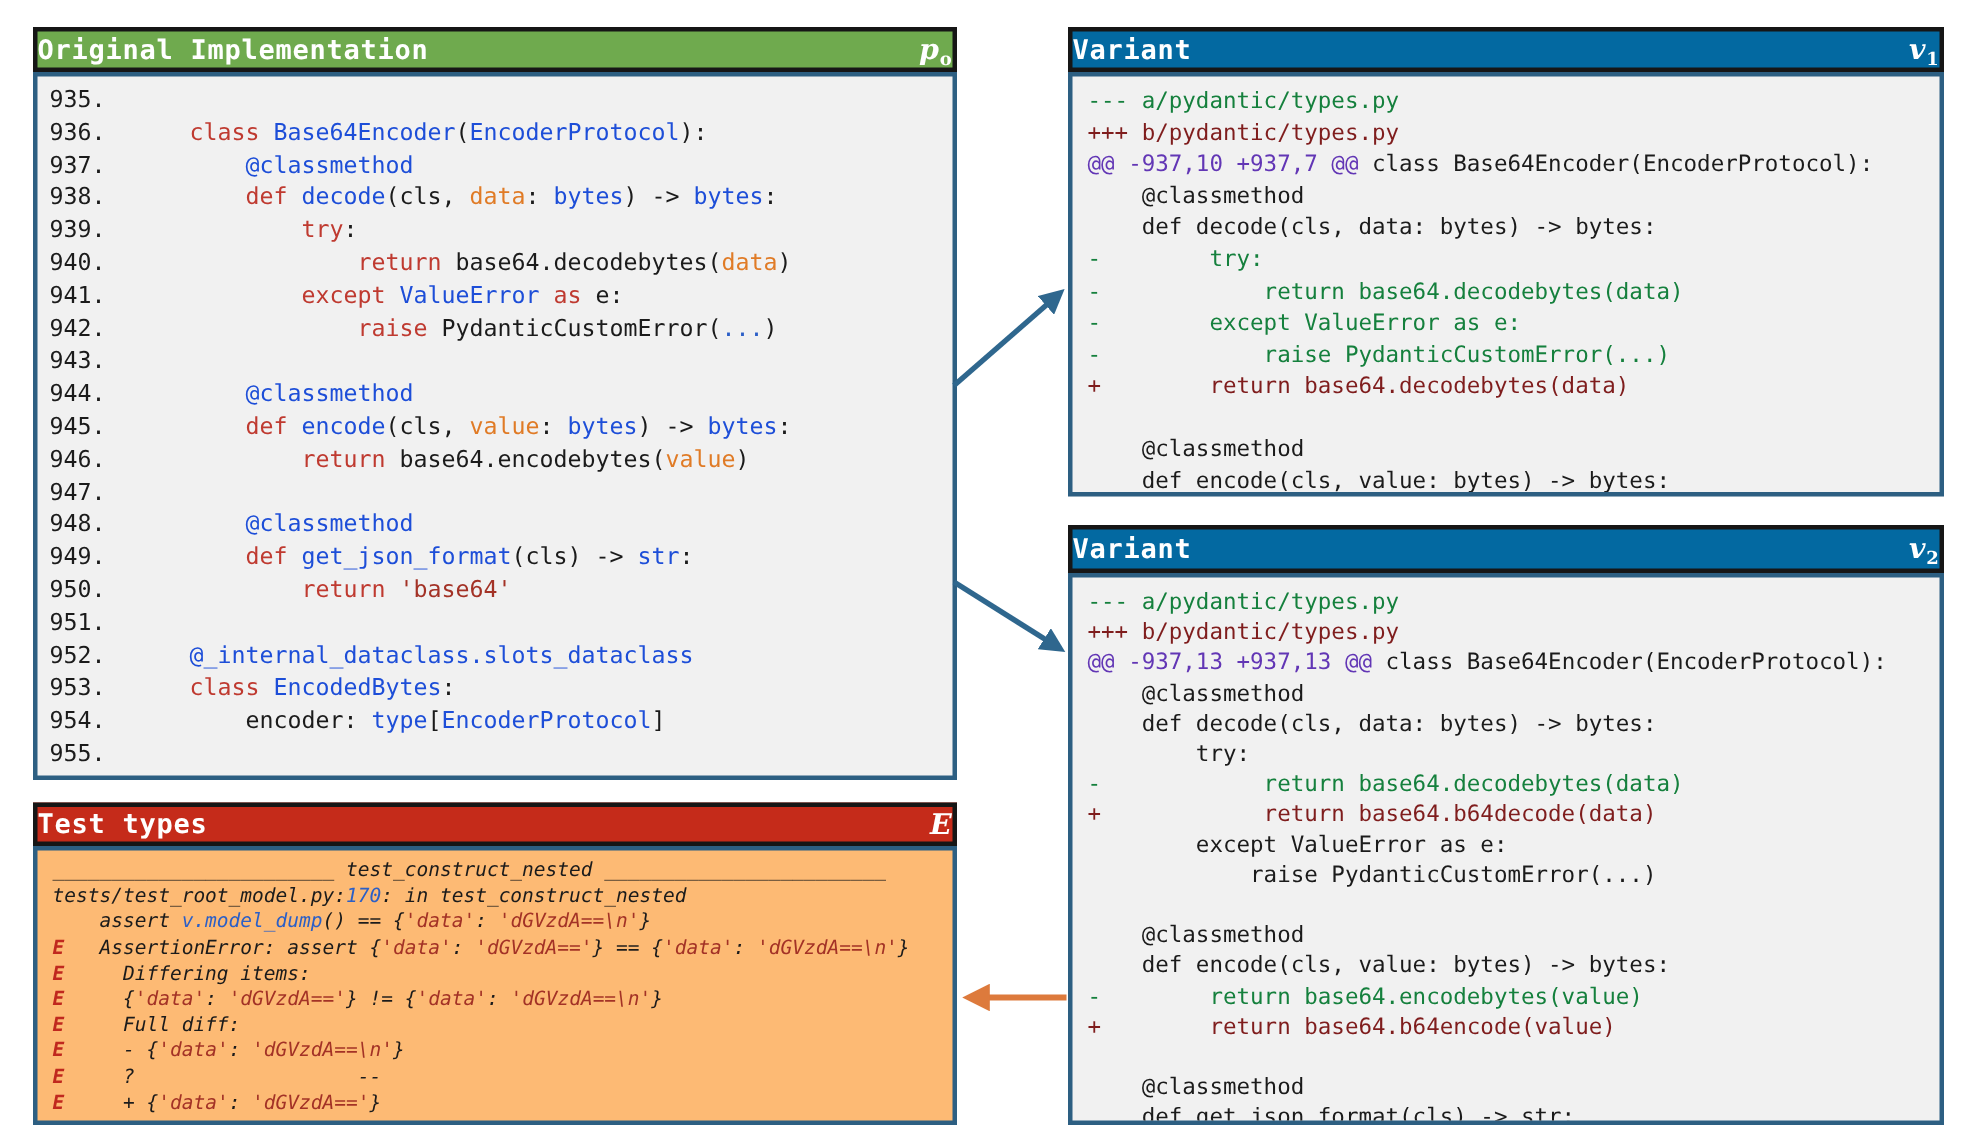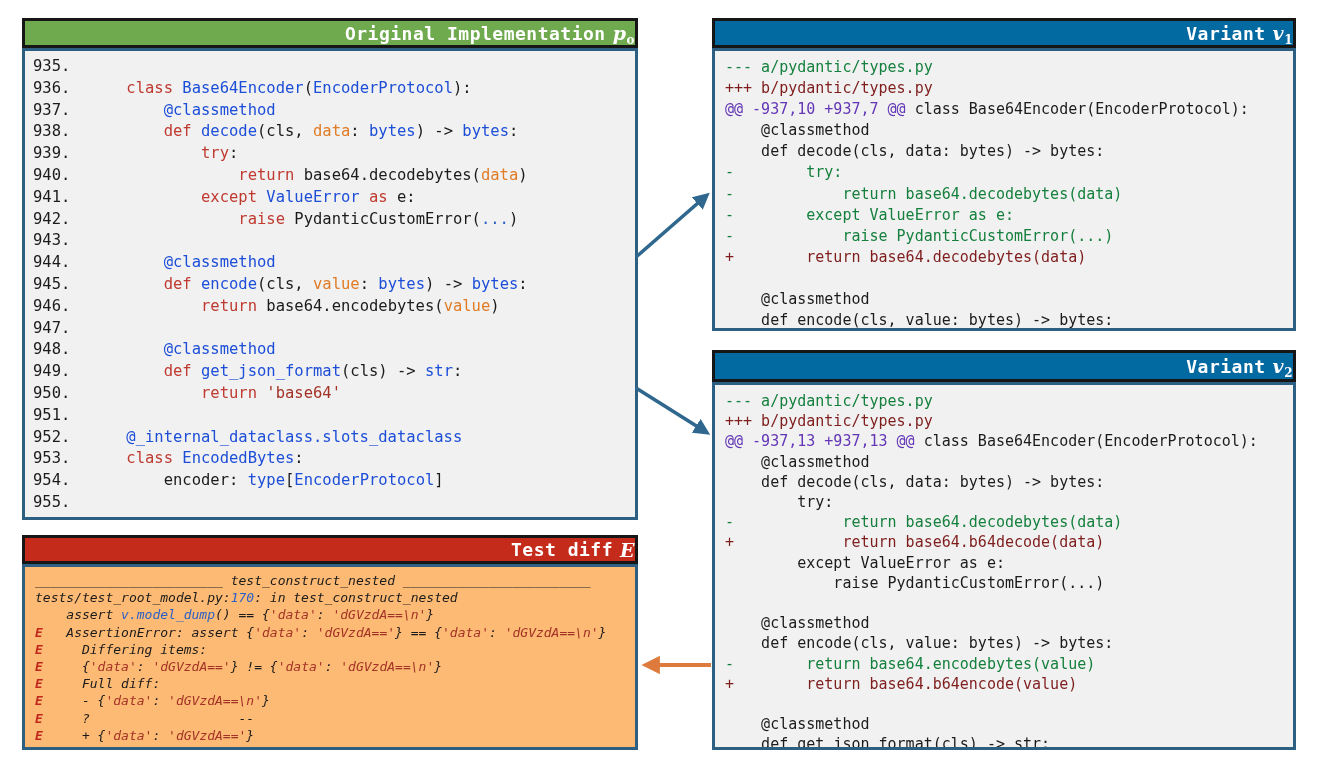--- a/index.html
+++ b/index.html
@@ -1,20 +1,20 @@
 <!DOCTYPE html>
 <html><head>
 <meta charset="utf-8">
 <style>
   html,body{margin:0;padding:0;background:#ffffff;}
   .canvas{position:relative;width:1318px;height:762px;background:#ffffff;overflow:hidden;
           font-family:"DejaVu Sans Mono","Liberation Mono",monospace;}
   .arrows{position:absolute;left:0;top:0;width:1318px;height:762px;pointer-events:none;z-index:5;}
   .panel{position:absolute;box-sizing:border-box;z-index:2;}
-  .hdr{box-sizing:border-box;border:3px solid #161616;display:flex;align-items:center;justify-content:flex-end;
+  .hdr{box-sizing:border-box;border:3px solid #161616;display:flex;align-items:center;justify-content:space-between;
        color:#ffffff;font-weight:bold;font-size:18px;letter-spacing:0.5px;
        font-family:"DejaVu Sans Mono","Liberation Mono",monospace;}
   .hdr-green{background:#6faa4e;}
   .hdr-purple{background:#0369a1;}
   .hdr-red{background:#c52b1a;}
   .math{font-family:"DejaVu Serif","Liberation Serif",serif;font-style:italic;font-weight:bold;
         margin-left:7px;font-size:19px;}
   .math sub{font-style:normal;font-size:12px;line-height:0;vertical-align:-4px;font-family:"DejaVu Serif","Liberation Serif",serif;}
   .body{box-sizing:border-box;border:3px solid #2d5f82;white-space:pre;overflow:hidden;}
   .code-gray{background:#f1f1f1;}
@@ -69,19 +69,19 @@
   <section class="panel" style="left:712px;top:350px;width:584px;height:400px;">
     <header class="hdr hdr-purple" style="height:32px;">
       <span>Variant</span>
       <span class="math"><span>v</span><sub>2</sub></span>
     </header>
     <div class="body code-gray" style="height:368px;font-size:15px;line-height:20.2px;padding:6px 6px 0 10px;"><div class="code-line"><span class="c-del">--- a/pydantic/types.py</span></div><div class="code-line"><span class="c-add">+++ b/pydantic/types.py</span></div><div class="code-line"><span class="c-hunk">@@ -937,13 +937,13 @@</span><span class="c-p"> class Base64Encoder(EncoderProtocol):</span></div><div class="code-line"><span class="c-p">    @classmethod</span></div><div class="code-line"><span class="c-p">    def decode(cls, data: bytes) -&gt; bytes:</span></div><div class="code-line"><span class="c-p">        try:</span></div><div class="code-line"><span class="c-del">-            return base64.decodebytes(data)</span></div><div class="code-line"><span class="c-add">+            return base64.b64decode(data)</span></div><div class="code-line"><span class="c-p">        except ValueError as e:</span></div><div class="code-line"><span class="c-p">            raise PydanticCustomError(...)</span></div><div class="code-line"><span class="c-p">&nbsp;</span></div><div class="code-line"><span class="c-p">    @classmethod</span></div><div class="code-line"><span class="c-p">    def encode(cls, value: bytes) -&gt; bytes:</span></div><div class="code-line"><span class="c-del">-        return base64.encodebytes(value)</span></div><div class="code-line"><span class="c-add">+        return base64.b64encode(value)</span></div><div class="code-line"><span class="c-p">&nbsp;</span></div><div class="code-line"><span class="c-p">    @classmethod</span></div><div class="code-line"><span class="c-p">    def get_json_format(cls) -&gt; str:</span></div></div>
   </section>
 
   <section class="panel" style="left:22px;top:535px;width:616px;height:215px;">
     <header class="hdr hdr-red" style="height:29px;">
-      <span>Test diff</span>
+      <span>Test types</span>
       <span class="math"><span>E</span><sub></sub></span>
     </header>
     <div class="body code-peach" style="height:186px;font-size:13px;line-height:17.2px;padding:5px 6px 0 10px;"><div class="code-line"><span class="c-p">________________________ test_construct_nested ________________________</span></div><div class="code-line"><span class="c-p">tests/test_root_model.py:</span><span class="c-blue">170</span><span class="c-p">: in test_construct_nested</span></div><div class="code-line"><span class="c-p">    assert </span><span class="c-blue">v.model_dump</span><span class="c-p">() == {</span><span class="c-str">'data'</span><span class="c-p">: </span><span class="c-str">'dGVzdA==\n'</span><span class="c-p">}</span></div><div class="code-line"><span class="c-err">E</span><span class="c-p">   AssertionError: assert {</span><span class="c-str">'data'</span><span class="c-p">: </span><span class="c-str">'dGVzdA=='</span><span class="c-p">} == {</span><span class="c-str">'data'</span><span class="c-p">: </span><span class="c-str">'dGVzdA==\n'</span><span class="c-p">}</span></div><div class="code-line"><span class="c-err">E</span><span class="c-p">     Differing items:</span></div><div class="code-line"><span class="c-err">E</span><span class="c-p">     {</span><span class="c-str">'data'</span><span class="c-p">: </span><span class="c-str">'dGVzdA=='</span><span class="c-p">} != {</span><span class="c-str">'data'</span><span class="c-p">: </span><span class="c-str">'dGVzdA==\n'</span><span class="c-p">}</span></div><div class="code-line"><span class="c-err">E</span><span class="c-p">     Full diff:</span></div><div class="code-line"><span class="c-err">E</span><span class="c-p">     - {</span><span class="c-str">'data'</span><span class="c-p">: </span><span class="c-str">'dGVzdA==\n'</span><span class="c-p">}</span></div><div class="code-line"><span class="c-err">E</span><span class="c-p">     ?                   --</span></div><div class="code-line"><span class="c-err">E</span><span class="c-p">     + {</span><span class="c-str">'data'</span><span class="c-p">: </span><span class="c-str">'dGVzdA=='</span><span class="c-p">}</span></div></div>
   </section>
 
 </div>
 
 </body></html>

